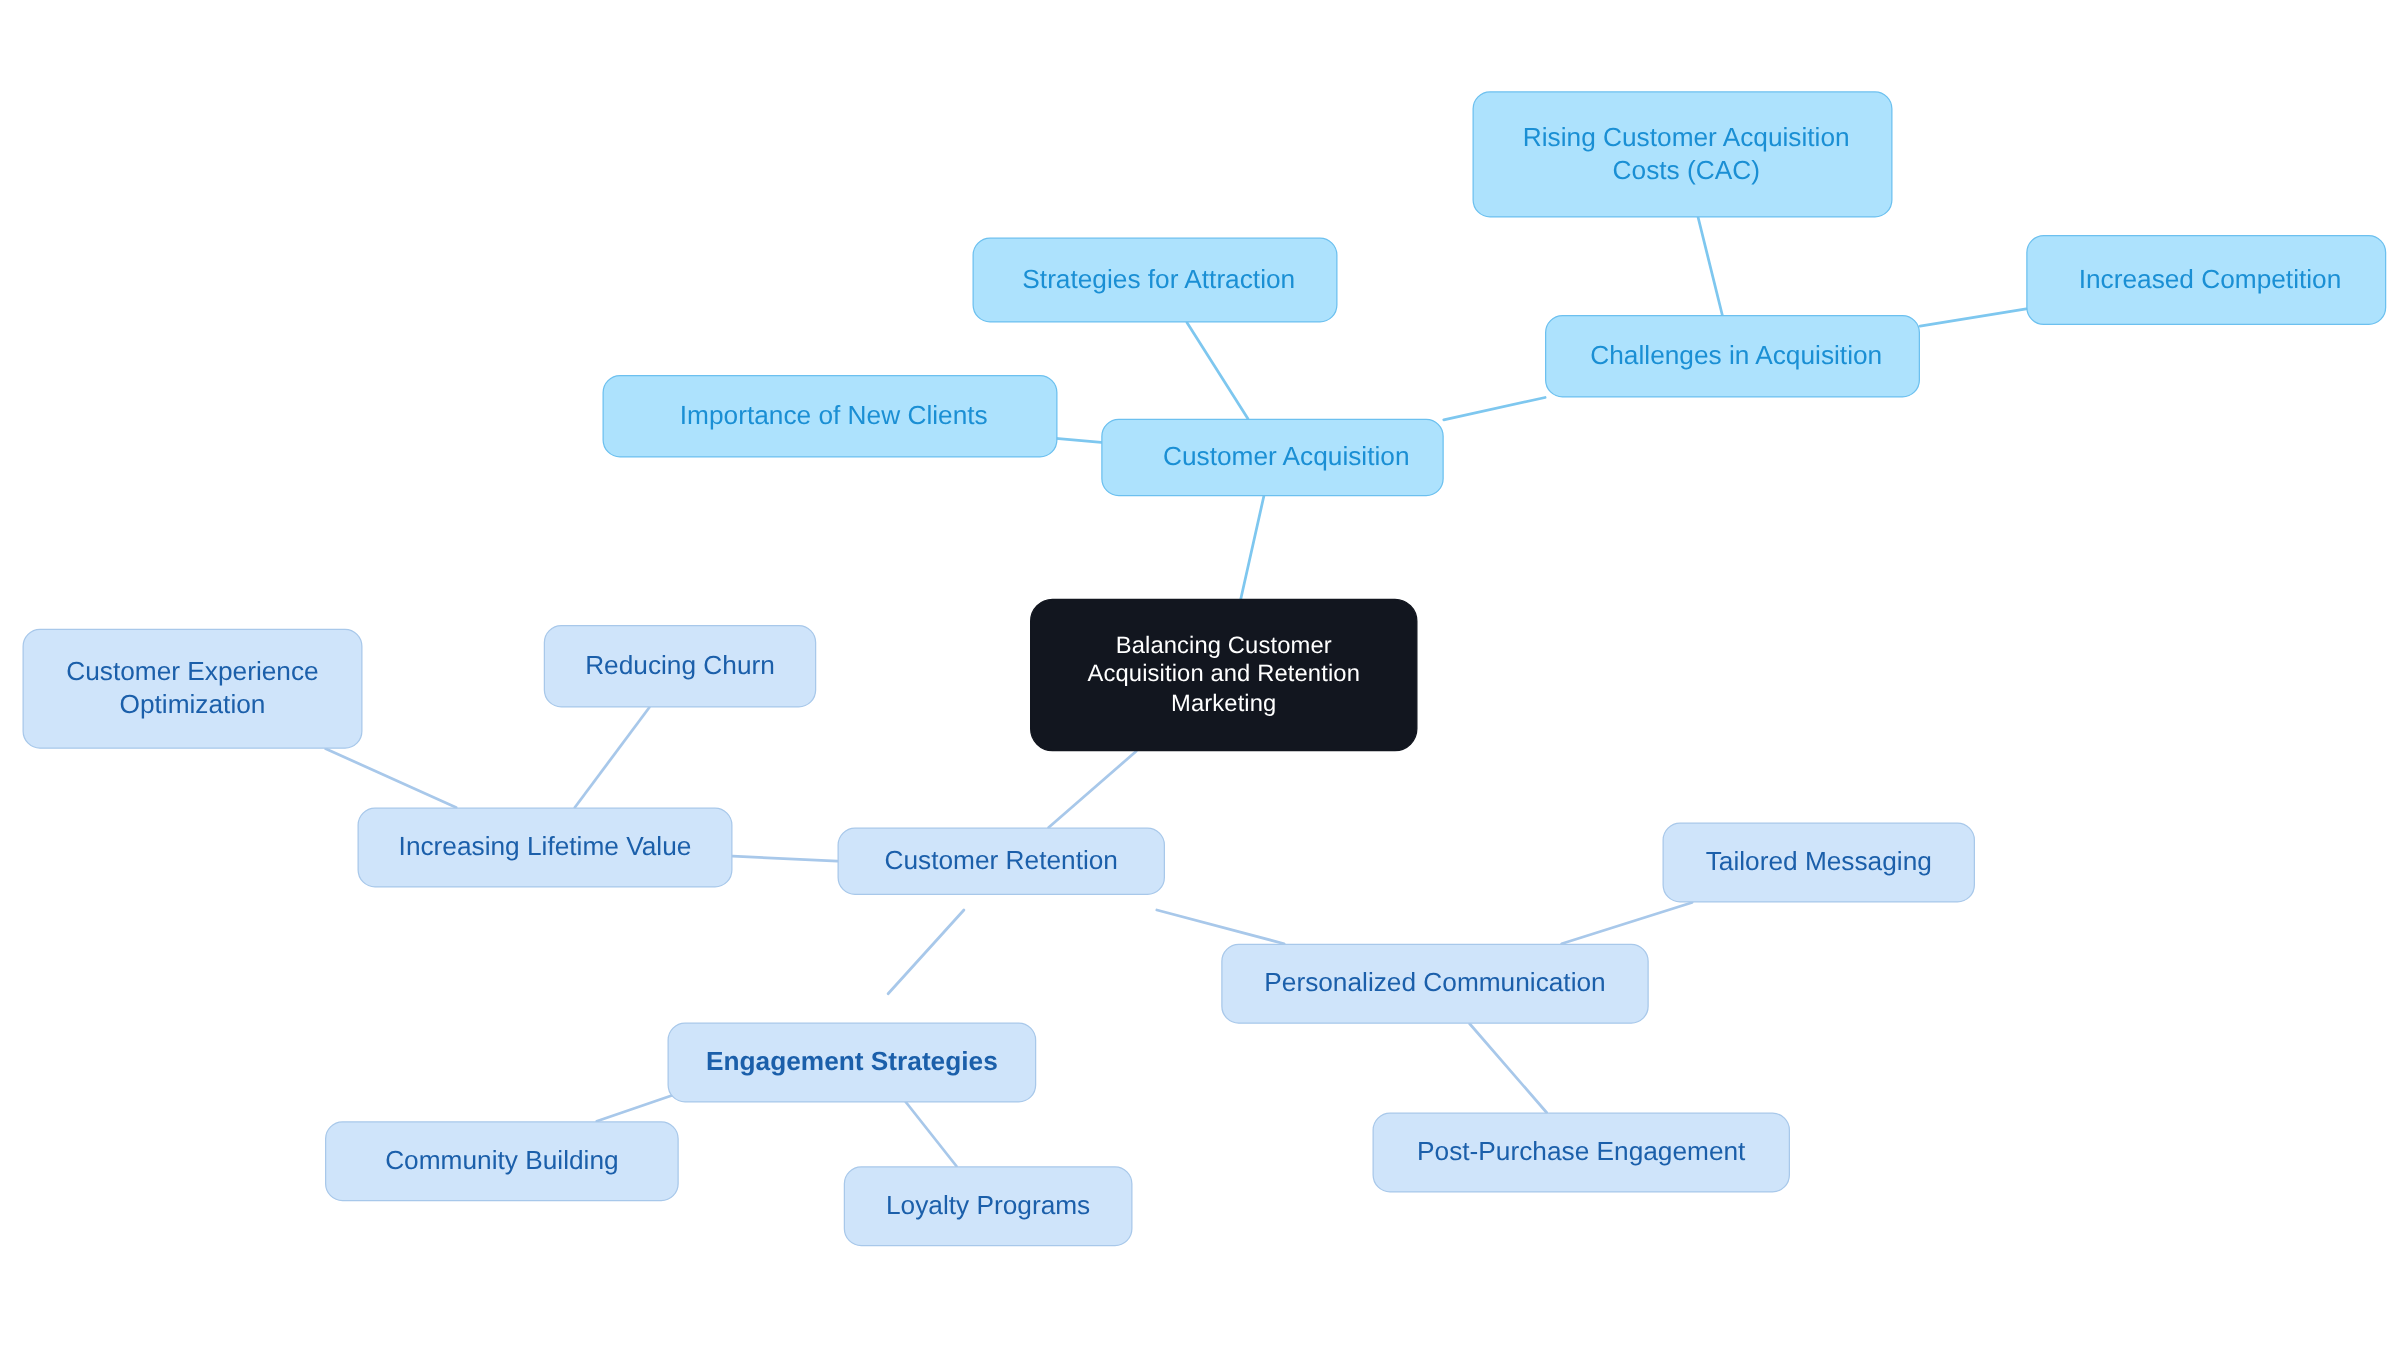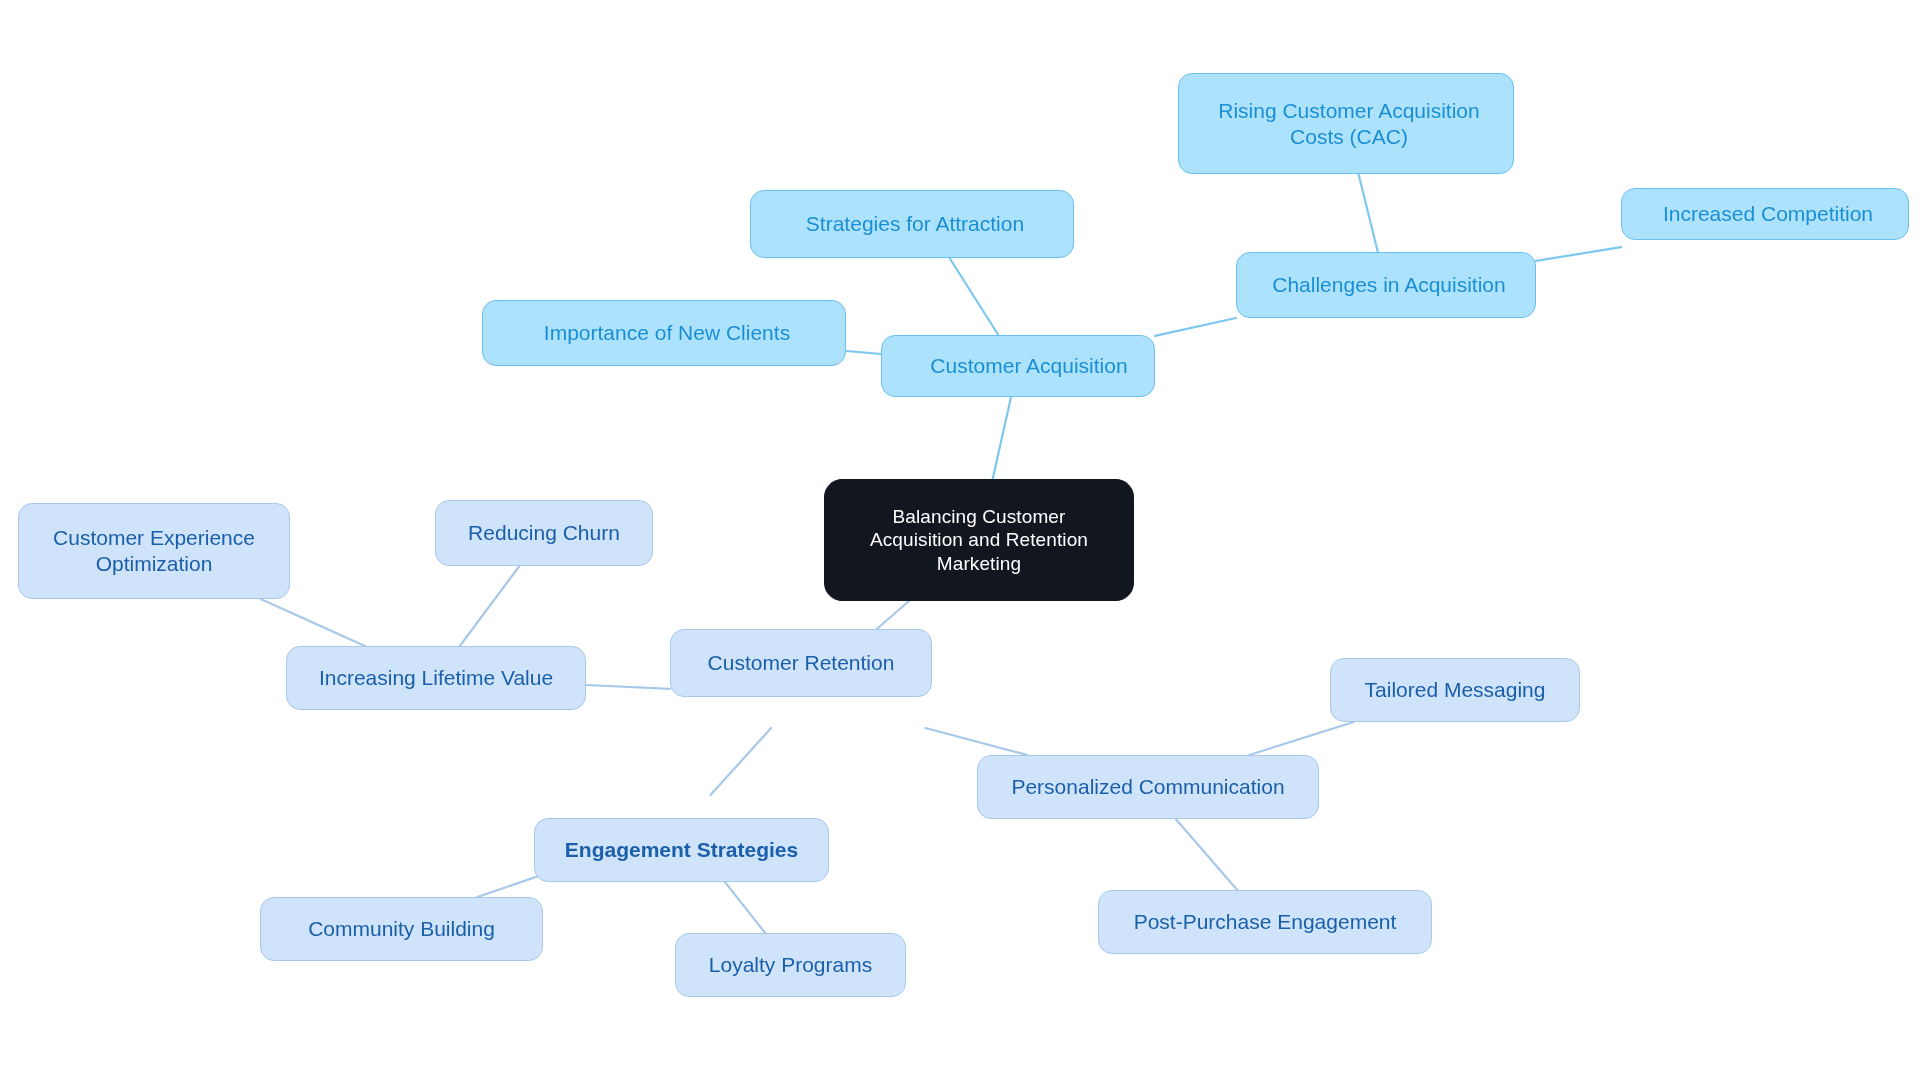--- a/index.html
+++ b/index.html
@@ -93,27 +93,27 @@
       <line x1="706.7753623188406" y1="859" x2="765.2246376811594" y2="933" stroke="#a8c8ea" stroke-width="2.2" stroke-linecap="round"></line>
       <line x1="925.4673913043478" y1="728" x2="1027.304347826087" y2="755" stroke="#a8c8ea" stroke-width="2.2" stroke-linecap="round"></line>
       <line x1="1249.278350515464" y1="755" x2="1353.721649484536" y2="722" stroke="#a8c8ea" stroke-width="2.2" stroke-linecap="round"></line>
       <line x1="1175.7333333333333" y1="819" x2="1237.2666666666667" y2="890" stroke="#a8c8ea" stroke-width="2.2" stroke-linecap="round"></line>
     </svg>
   <div id="nodes">
       <div class="node root" style="left: 824px; top: 479px; width: 310px; height: 122px;"><span>Balancing Customer
 Acquisition and Retention
 Marketing</span></div>
       <div class="node branch-acq" style="left: 881px; top: 335px; width: 274px; height: 62px;"><span>Customer Acquisition</span></div>
-      <div class="node leaf-acq" style="left: 750px; top: 190px; width: 324px; height: 68px;"><span>Strategies for Attraction</span></div>
+      <div class="node leaf-acq" style="left: 778px; top: 190px; width: 292px; height: 68px;"><span>Strategies for Attraction</span></div>
       <div class="node leaf-acq" style="left: 482px; top: 300px; width: 364px; height: 66px;"><span>Importance of New Clients</span></div>
       <div class="node leaf-acq" style="left: 1236px; top: 252px; width: 300px; height: 66px;"><span>Challenges in Acquisition</span></div>
       <div class="node leaf-acq" style="left: 1178px; top: 73px; width: 336px; height: 101px;"><span>Rising Customer Acquisition
 Costs (CAC)</span></div>
-      <div class="node leaf-acq" style="left: 1621px; top: 188px; width: 288px; height: 52px;"><span>Increased Competition</span></div>
-      <div class="node branch-ret" style="left: 670px; top: 629px; width: 262px; height: 68px;"><span>Customer Retention</span></div>
+      <div class="node leaf-acq" style="left: 1621px; top: 188px; width: 288px; height: 72px;"><span>Increased Competition</span></div>
+      <div class="node branch-ret" style="left: 670px; top: 662px; width: 262px; height: 54px;"><span>Customer Retention</span></div>
       <div class="node leaf-ret" style="left: 286px; top: 646px; width: 300px; height: 64px;"><span>Increasing Lifetime Value</span></div>
       <div class="node leaf-ret" style="left: 18px; top: 503px; width: 272px; height: 96px;"><span>Customer Experience
 Optimization</span></div>
       <div class="node leaf-ret" style="left: 435px; top: 500px; width: 218px; height: 66px;"><span>Reducing Churn</span></div>
       <div class="node leaf-ret" style="left: 534px; top: 818px; width: 295px; height: 64px; font-weight: bold;"><span>Engagement Strategies</span></div>
       <div class="node leaf-ret" style="left: 260px; top: 897px; width: 283px; height: 64px;"><span>Community Building</span></div>
       <div class="node leaf-ret" style="left: 675px; top: 933px; width: 231px; height: 64px;"><span>Loyalty Programs</span></div>
       <div class="node leaf-ret" style="left: 977px; top: 755px; width: 342px; height: 64px;"><span>Personalized Communication</span></div>
       <div class="node leaf-ret" style="left: 1330px; top: 658px; width: 250px; height: 64px;"><span>Tailored Messaging</span></div>
       <div class="node leaf-ret" style="left: 1098px; top: 890px; width: 334px; height: 64px;"><span>Post-Purchase Engagement</span></div>

